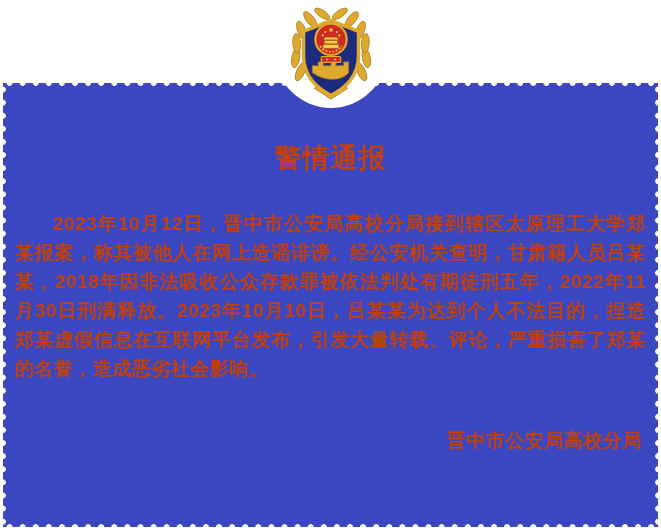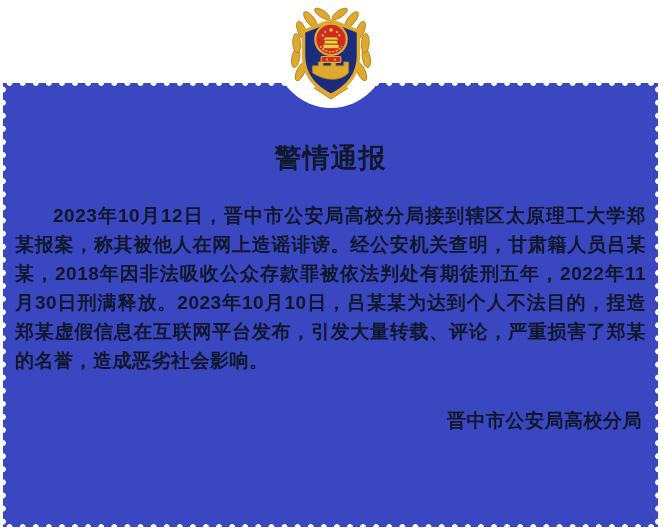--- a/index.html
+++ b/index.html
@@ -39,44 +39,44 @@
     background:#ffffff;
   }
   .badge {
     position:absolute; z-index:6;
     left:281px; top:5px; width:100px; height:102px;
   }
 
   .panel-content {
     position:absolute; z-index:7;
     left:3px; right:3px; top:83px; bottom:3px;
-    color:#0f172a;
+    color:#c2410c;
   }
   .title {
     margin-top:60px;
     text-align:center;
     font-size:27px;
     font-weight:bold;
     letter-spacing:1px;
     line-height:30px;
   }
   .body-text {
-    margin-top:28px;
+    margin-top:36px;
     padding:0 12px;
     font-size:19px;
     font-weight:bold;
     line-height:29px;
     letter-spacing:0.5px;
     text-align:justify;
   }
   .body-text p { margin:0; text-indent:2em; }
 
   .signature-block {
     position:absolute;
-    right:16px; top:324px;
+    right:16px; top:344px;
     text-align:right;
     font-size:19px;
     font-weight:bold;
     line-height:28px;
     letter-spacing:0.5px;
   }
 </style>
 </head>
 <body>
 

